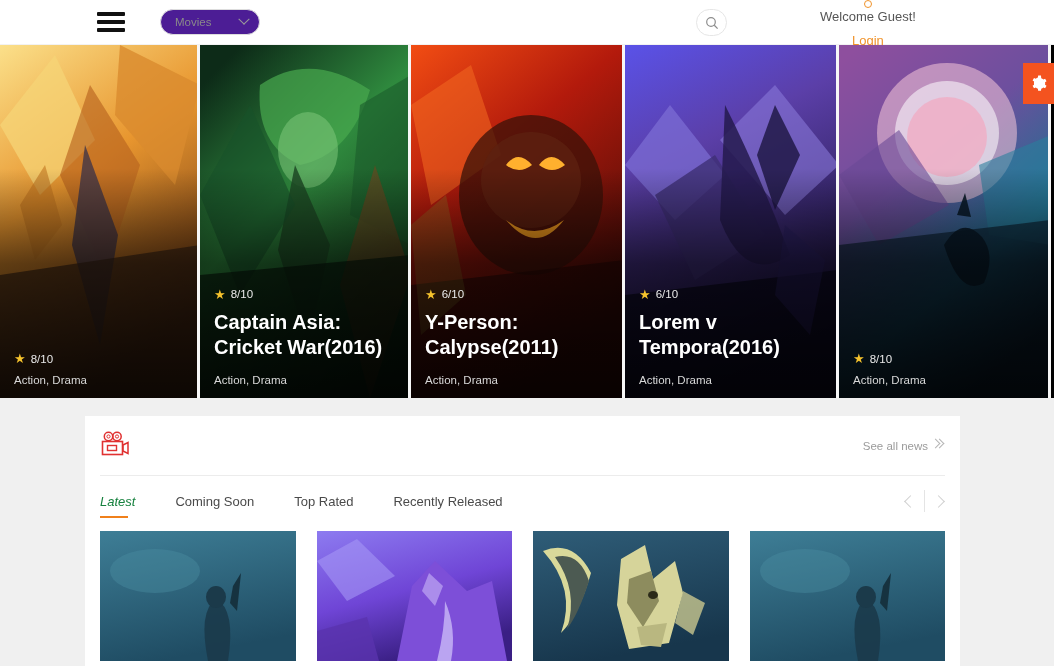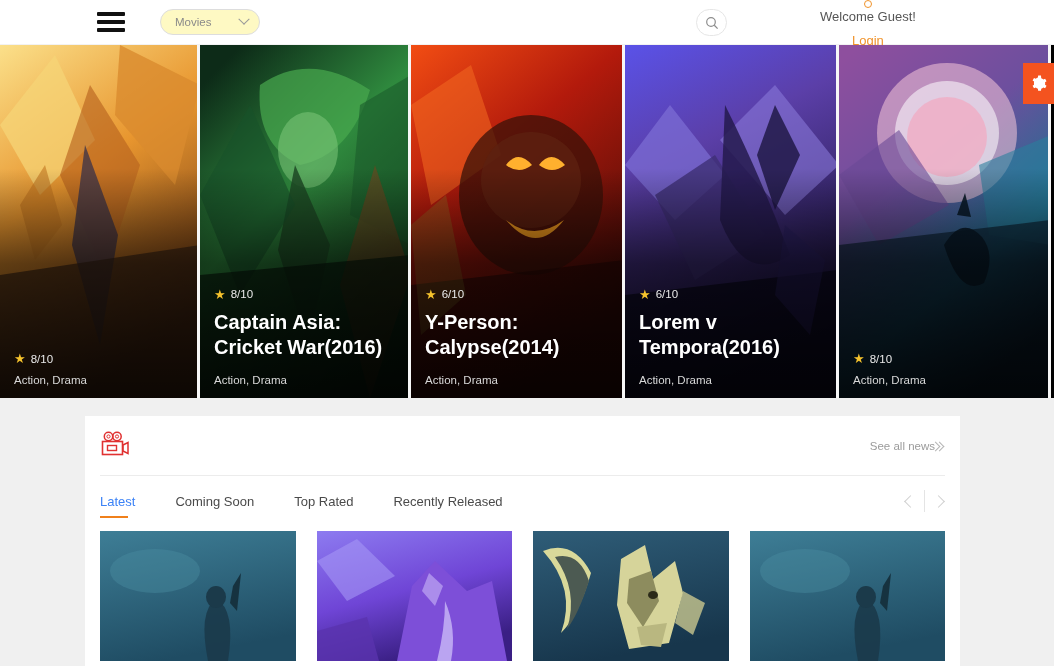--- a/index.html
+++ b/index.html
@@ -33,21 +33,21 @@
     margin-left: 6px; letter-spacing: -0.7px; line-height: 1;
   }
 
   .cat-select {
     margin-left: 35px;
     width: 100px; height: 26px;
     border: 1px solid #dddddd; border-radius: 14px;
     display: flex; align-items: center; justify-content: space-between;
     padding: 0 11px 0 14px;
     font-size: 11.5px; color: #8a8a8a;
-    cursor: pointer; background: #fef9c3;
+    cursor: pointer; background: #4c1d95;
   }
   .chev-down {
     width: 8px; height: 8px;
     border-right: 1.4px solid #9a9a9a; border-bottom: 1.4px solid #9a9a9a;
     transform: rotate(45deg) translate(-2px,-2px);
   }
 
   .search-pill {
     position: absolute; left: 696px; top: 9px;
     width: 31px; height: 27px;
@@ -124,40 +124,40 @@
   .panel-head {
     height: 59px; display: flex; align-items: center;
     padding: 0 22px 0 15px; position: relative;
   }
   .cam-icon { width: 30px; height: 27px; position: relative; margin-top: -3px; }
   .section-title {
     font-size: 21px; color: #2b2b2b; margin-left: 13px; font-weight: normal;
   }
   .see-all {
     position: absolute; right: 17px; top: 24px;
-    display: flex; align-items: center; 
+    display: flex; align-items: flex-start; gap: 7px;
     font-size: 11.5px; color: #9b9b9b; cursor: pointer;
   }
   .dbl-chev { display: flex; }
   .dbl-chev i {
     display: block; width: 7px; height: 7px;
     border-top: 1.5px solid #b5b5b5; border-right: 1.5px solid #b5b5b5;
     transform: rotate(45deg); margin-left: -3px;
   }
   .divider { height: 1px; background: #ececec; margin: 0 15px; }
 
   .tabs-row {
     height: 55px; display: flex; align-items: center;
     padding-left: 15px; position: relative;
   }
   .tab {
     font-size: 13px; color: #4a4a4a; margin-right: 40px;
     cursor: pointer; position: relative; padding-bottom: 14px; padding-top: 10px;
   }
-  .tab.active { color: #3b82f6; }
+  .tab.active { color: #15803d; font-style: italic; }
   .tab.active::after {
     content: ""; position: absolute; left: 0; bottom: 5px;
     width: 28px; height: 2.5px; background: #f0801b;
   }
   .carousel-nav {
     position: absolute; right: 17px; top: 14px;
     display: flex; align-items: center; gap: 9px;
   }
   .nav-arrow {
     width: 9px; height: 9px; cursor: pointer;
@@ -295,21 +295,21 @@
         <path d="M0 240 L214 215 L214 353 L0 353 Z" fill="#2b0804" opacity="0.65"></path>
         <path d="M0 180 L35 150 L55 250 L10 290 Z" fill="#8c8c2a" opacity="0.3"></path>
       </svg>
     </div>
     <div class="hero-shade"></div>
     <div class="hero-info">
       <div class="rating">
         <span class="star">★</span>
         <span class="rating-text">6/10</span>
       </div>
-      <div class="hero-title">Y-Person: Calypse(2014)</div>
+      <div class="hero-title">Y-Person: Calypse(2011)</div>
       <div class="hero-genre">Action, Drama</div>
     </div>
   </div>
 
   <div class="hero-card" style="width:214px;">
     <div class="hero-art">
       <svg width="214" height="353" viewBox="0 0 214 353" preserveAspectRatio="none">
         <defs>
           <linearGradient id="g4" x1="0" y1="0" x2="0.3" y2="1">
             <stop offset="0%" stop-color="#5a52e8"></stop>

